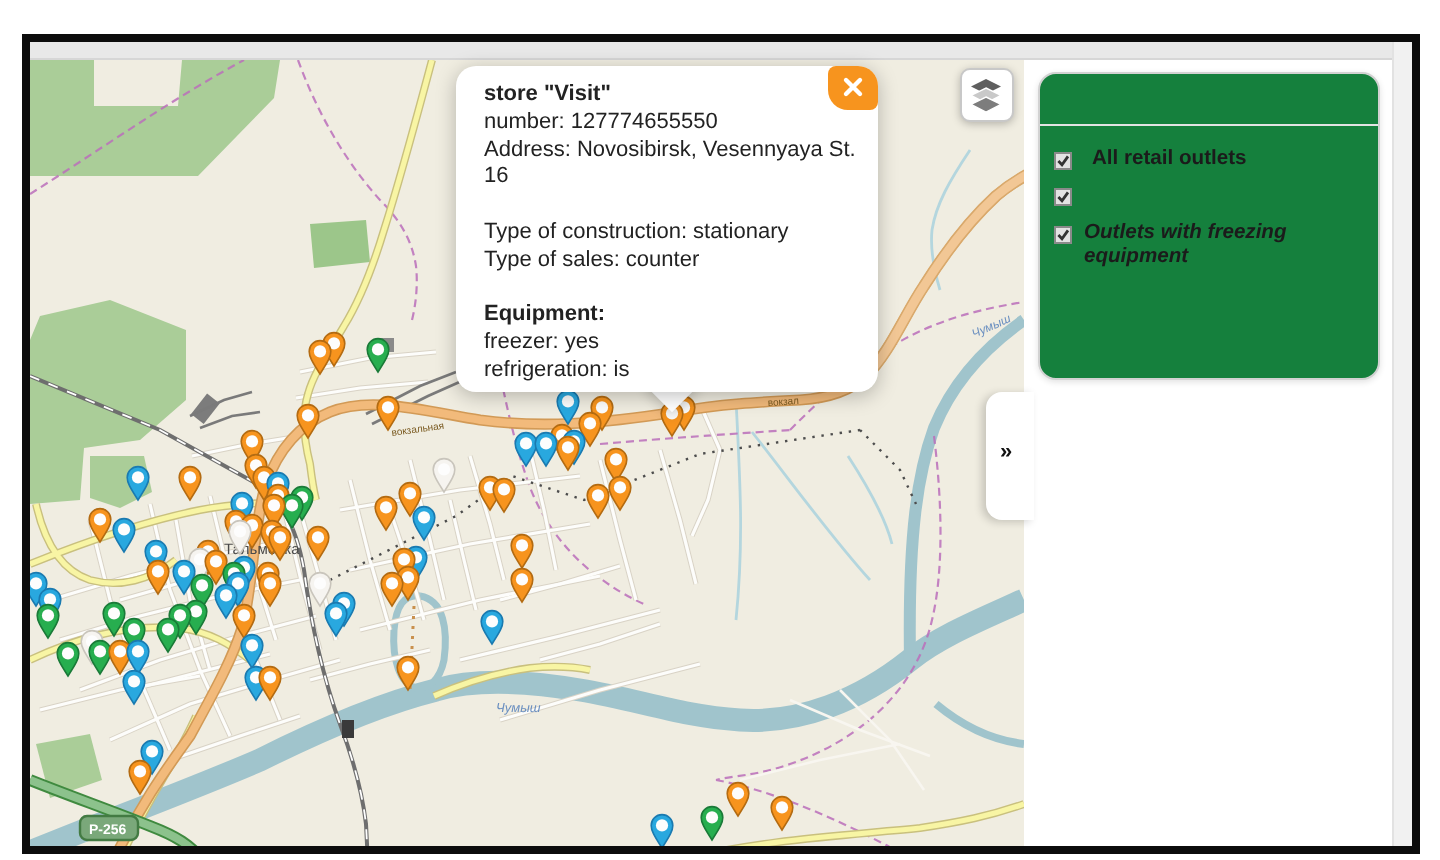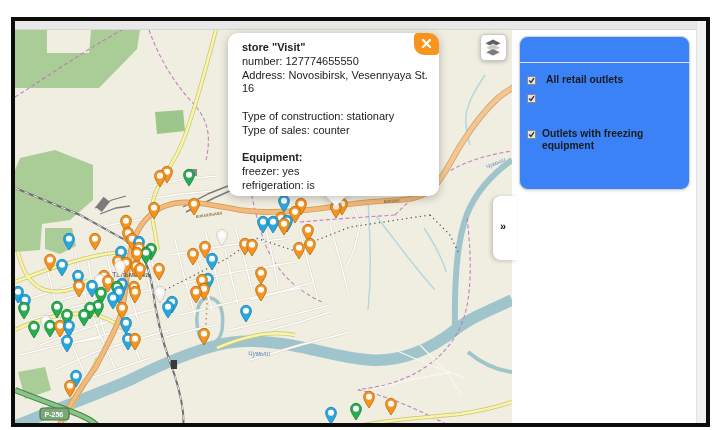--- a/index.html
+++ b/index.html
@@ -1,21 +1,21 @@
 <!DOCTYPE html>
 <html><head><meta charset="utf-8">
 <style>
 html,body{margin:0;padding:0;background:#fff;width:720px;height:430px;overflow:hidden;
 font-family:"Liberation Sans", sans-serif;}
 #frame{position:absolute;left:11px;top:17px;width:691px;height:402px;border:4px solid #0c0c0c;background:#fff;}
 #topstrip{position:absolute;left:0;top:0;width:691px;height:9px;background:#e8e8e8;border-bottom:1px solid #d6d6d6;box-sizing:border-box;}
 #rstrip{position:absolute;right:0;top:0;width:10px;height:402px;background:#f1f1f1;border-left:1px solid #e2e2e2;box-sizing:border-box;}
 #mapdiv{position:absolute;left:0;top:9px;width:497px;height:393px;overflow:hidden;}
 #whitezone{position:absolute;left:497px;top:9px;width:184px;height:393px;background:#fff;}
-#legend{position:absolute;left:504px;top:15px;width:171px;height:154px;background:#3b82f6;border:1px solid #d2d2d2;border-radius:9px;box-shadow:0 1px 3px rgba(0,0,0,.12);box-sizing:border-box;}
+#legend{position:absolute;left:504px;top:15px;width:171px;height:154px;background:#15803d;border:1px solid #d2d2d2;border-radius:9px;box-shadow:0 1px 3px rgba(0,0,0,.12);box-sizing:border-box;}
 #legend .sep{position:absolute;left:0;top:25px;width:100%;height:1px;background:#e3e3e3;}
 .lrow{position:absolute;left:7px;display:flex;font-size:10.3px;font-weight:bold;color:#1b1b1b;line-height:12.4px;}
 .cbx{flex:0 0 auto;width:7px;height:7px;margin-top:2px;margin-right:6px;background:#e3e3e3;border:1px solid #8a8a8a;position:relative;}
 .cbx svg{position:absolute;left:0;top:0;}
 #collapse{position:absolute;left:478px;top:175px;width:24px;height:64px;background:#fff;border-radius:8px 0 0 8px;box-shadow:-2px 1px 4px rgba(0,0,0,.18);}
 #collapse span{position:absolute;left:7px;top:24px;font-size:11px;font-weight:bold;color:#111;}
 #layersctl{position:absolute;left:465px;top:13px;width:27px;height:27px;background:#fff;border:1px solid #c8c8c8;border-radius:5px;box-shadow:0 1px 4px rgba(0,0,0,.25);box-sizing:border-box;}
 #popup{position:absolute;left:213px;top:12px;width:211px;height:163px;background:#fff;border-radius:10px;box-shadow:0 2px 10px rgba(0,0,0,.25);}
 #ptext{position:absolute;left:14px;top:8px;width:189px;font-size:11px;line-height:13.8px;color:#222;}
 #tail{position:absolute;left:311px;top:161px;width:20px;height:20px;background:#fff;transform:rotate(45deg);box-shadow:2px 2px 6px rgba(0,0,0,.15);}
@@ -302,21 +302,21 @@
         </span>
         <span style="padding-left:4px;">All retail outlets</span>
       </div>
    <div class="lrow" style="top:55px;width:137px;">
         <span class="cbx">
           <svg width="7" height="7" viewBox="0 0 7 7">
             <path d="M1.2,3.5 L3,5.4 L6,1.2" fill="none" stroke="#333" stroke-width="1.4"></path>
           </svg>
         </span>
       </div>
-   <div class="lrow" style="top:91px;width:137px;">
+   <div class="lrow" style="top:74px;width:137px;font-style:italic;">
         <span class="cbx">
           <svg width="7" height="7" viewBox="0 0 7 7">
             <path d="M1.2,3.5 L3,5.4 L6,1.2" fill="none" stroke="#333" stroke-width="1.4"></path>
           </svg>
         </span>
         <span>Outlets with freezing equipment</span>
       </div>
  </div>
  <div id="collapse">
       <span>»</span>

